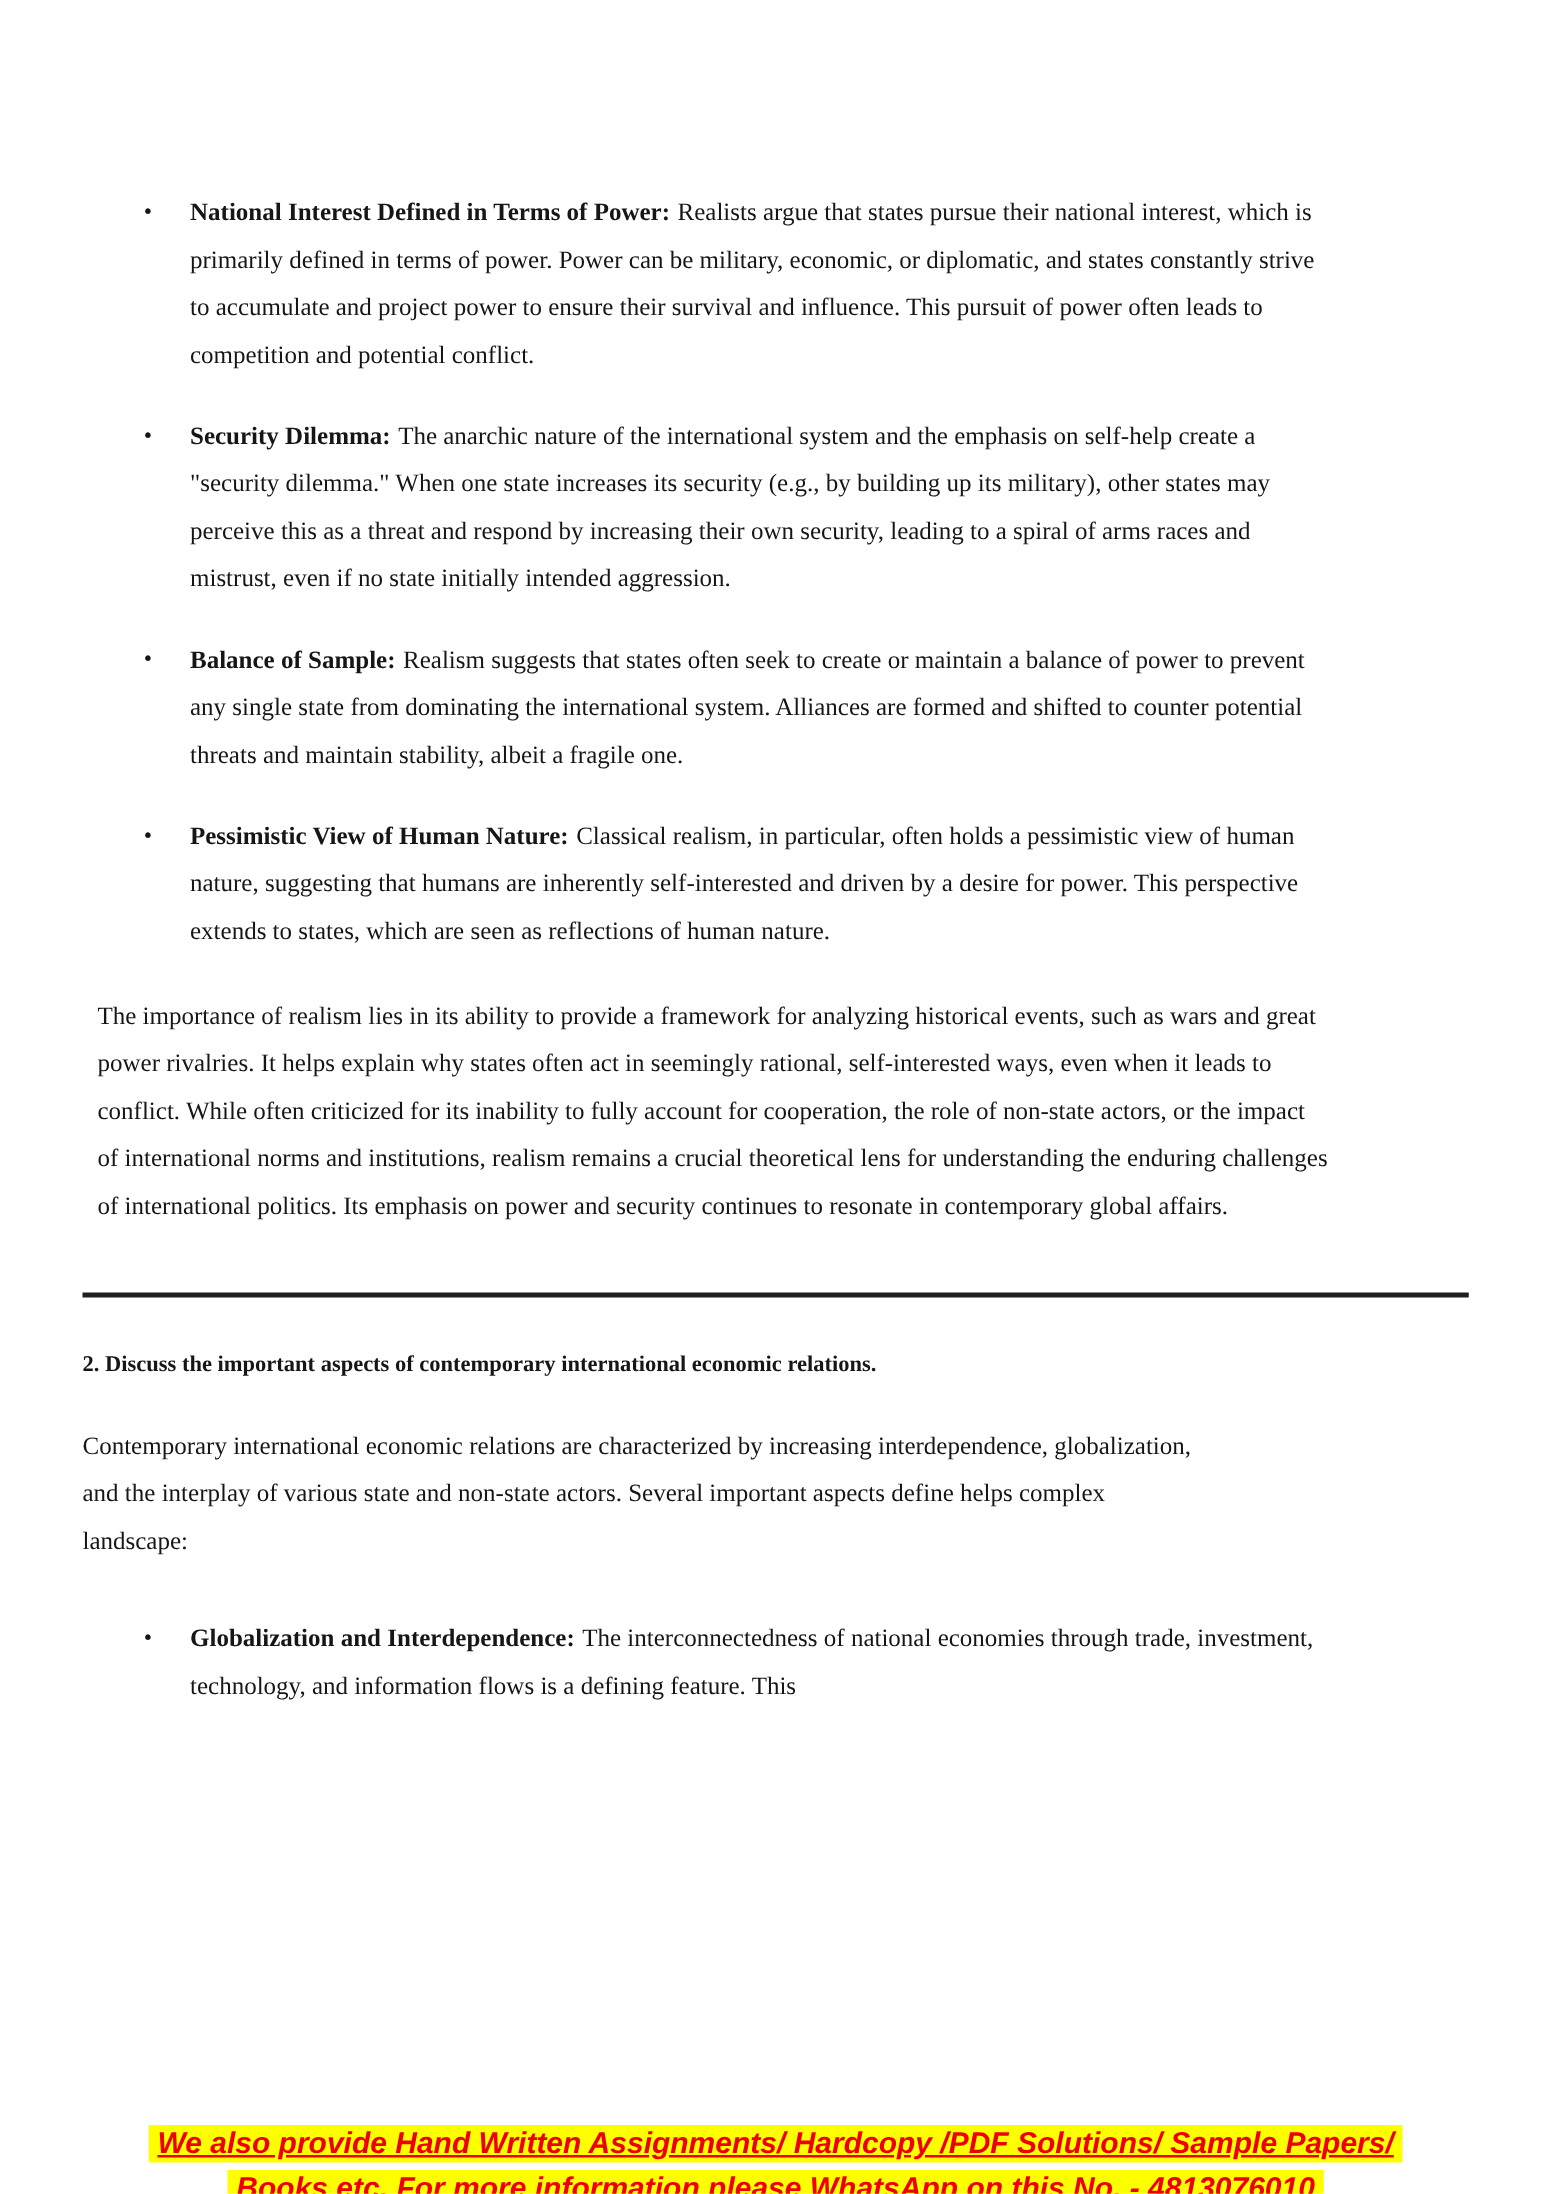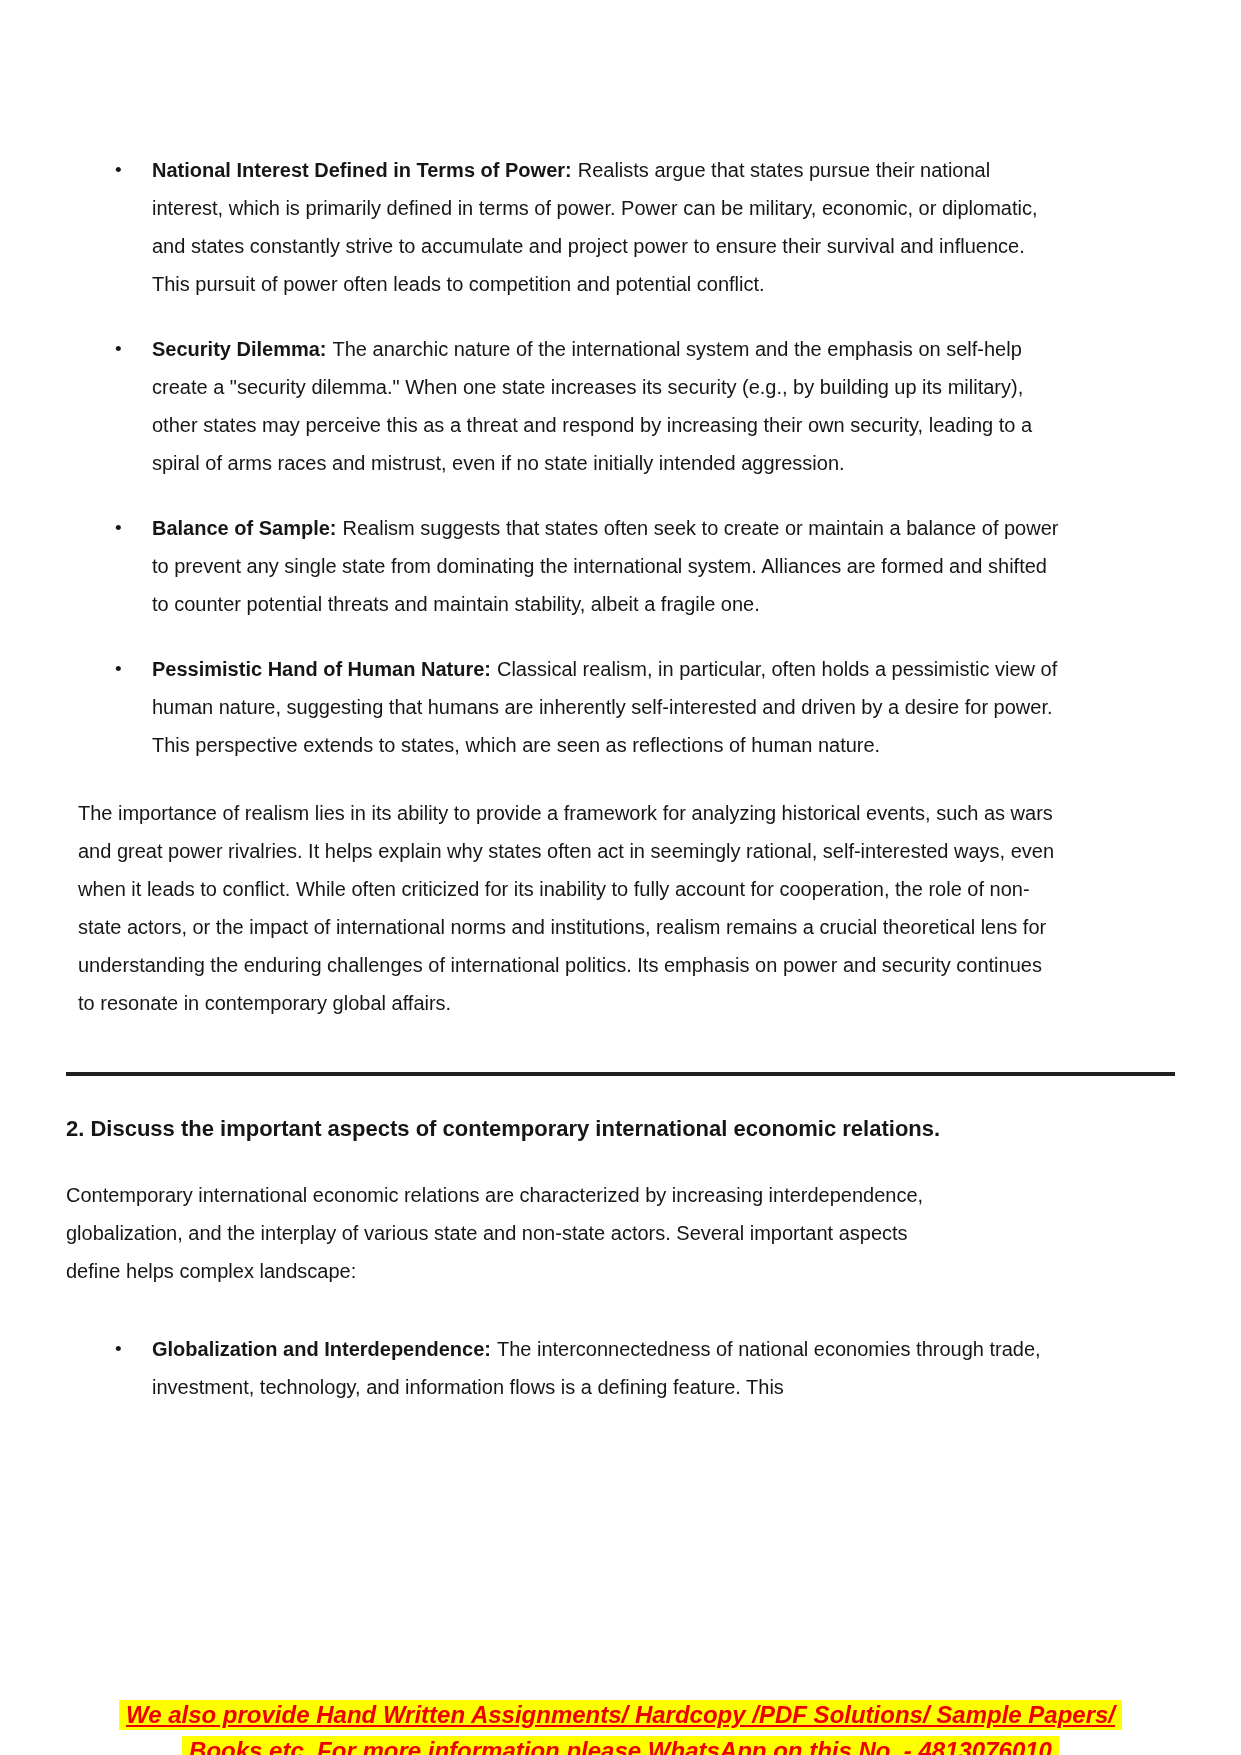--- a/index.html
+++ b/index.html
@@ -9,20 +9,21 @@
     background: #ffffff;
     color: #161616;
     font-family: "Liberation Sans", sans-serif;
     position: relative;
     overflow: hidden;
   }
   .page {
     padding: 151px 66px 0 66px;
     font-size: 20px;
     line-height: 38px;
+    font-family: Liberation Serif, serif;
   }
   ul.points {
     list-style: none;
     margin: 0;
     padding: 0 0 0 49px;
   }
   li.point {
     position: relative;
     padding-left: 37px;
     max-width: 910px;
@@ -44,21 +45,21 @@
     max-width: 985px;
   }
   .divider {
     border: none;
     border-top: 4px solid #1f1f1f;
     width: 1109px;
     margin: 50px 0 0 0;
   }
   .q-heading {
     margin: 34px 0 0 0;
-    font-size: 22px;
+    font-size: 18px;
     font-weight: bold;
     line-height: 38px;
   }
   .q-intro {
     margin: 28px 0 0 0;
     max-width: 900px;
   }
   ul.points.q2 { margin-top: 40px; }
   .footer {
     position: absolute;
@@ -86,21 +87,21 @@
 <div class="page">
 
   <ul class="points">
 
       <li class="point"><span class="lead">National Interest Defined in Terms of Power:</span><span>Realists argue that states pursue their national interest, which is primarily defined in terms of power. Power can be military, economic, or diplomatic, and states constantly strive to accumulate and project power to ensure their survival and influence. This pursuit of power often leads to competition and potential conflict.</span></li>
 
       <li class="point"><span class="lead">Security Dilemma:</span><span>The anarchic nature of the international system and the emphasis on self-help create a "security dilemma." When one state increases its security (e.g., by building up its military), other states may perceive this as a threat and respond by increasing their own security, leading to a spiral of arms races and mistrust, even if no state initially intended aggression.</span></li>
 
       <li class="point"><span class="lead">Balance of Sample:</span><span>Realism suggests that states often seek to create or maintain a balance of power to prevent any single state from dominating the international system. Alliances are formed and shifted to counter potential threats and maintain stability, albeit a fragile one.</span></li>
 
-      <li class="point"><span class="lead">Pessimistic Hand of Human Nature:</span><span>Classical realism, in particular, often holds a pessimistic view of human nature, suggesting that humans are inherently self-interested and driven by a desire for power. This perspective extends to states, which are seen as reflections of human nature.</span></li>
+      <li class="point"><span class="lead">Pessimistic View of Human Nature:</span><span>Classical realism, in particular, often holds a pessimistic view of human nature, suggesting that humans are inherently self-interested and driven by a desire for power. This perspective extends to states, which are seen as reflections of human nature.</span></li>
     </ul>
 
   <p class="para">The importance of realism lies in its ability to provide a framework for analyzing historical events, such as wars and great power rivalries. It helps explain why states often act in seemingly rational, self-interested ways, even when it leads to conflict. While often criticized for its inability to fully account for cooperation, the role of non-state actors, or the impact of international norms and institutions, realism remains a crucial theoretical lens for understanding the enduring challenges of international politics. Its emphasis on power and security continues to resonate in contemporary global affairs.</p>
 
   <hr class="divider">
 
   <h2 class="q-heading">2. Discuss the important aspects of contemporary international economic relations.</h2>
 
   <p class="para q-intro">Contemporary international economic relations are characterized by increasing interdependence, globalization, and the interplay of various state and non-state actors. Several important aspects define helps complex landscape:</p>
 

